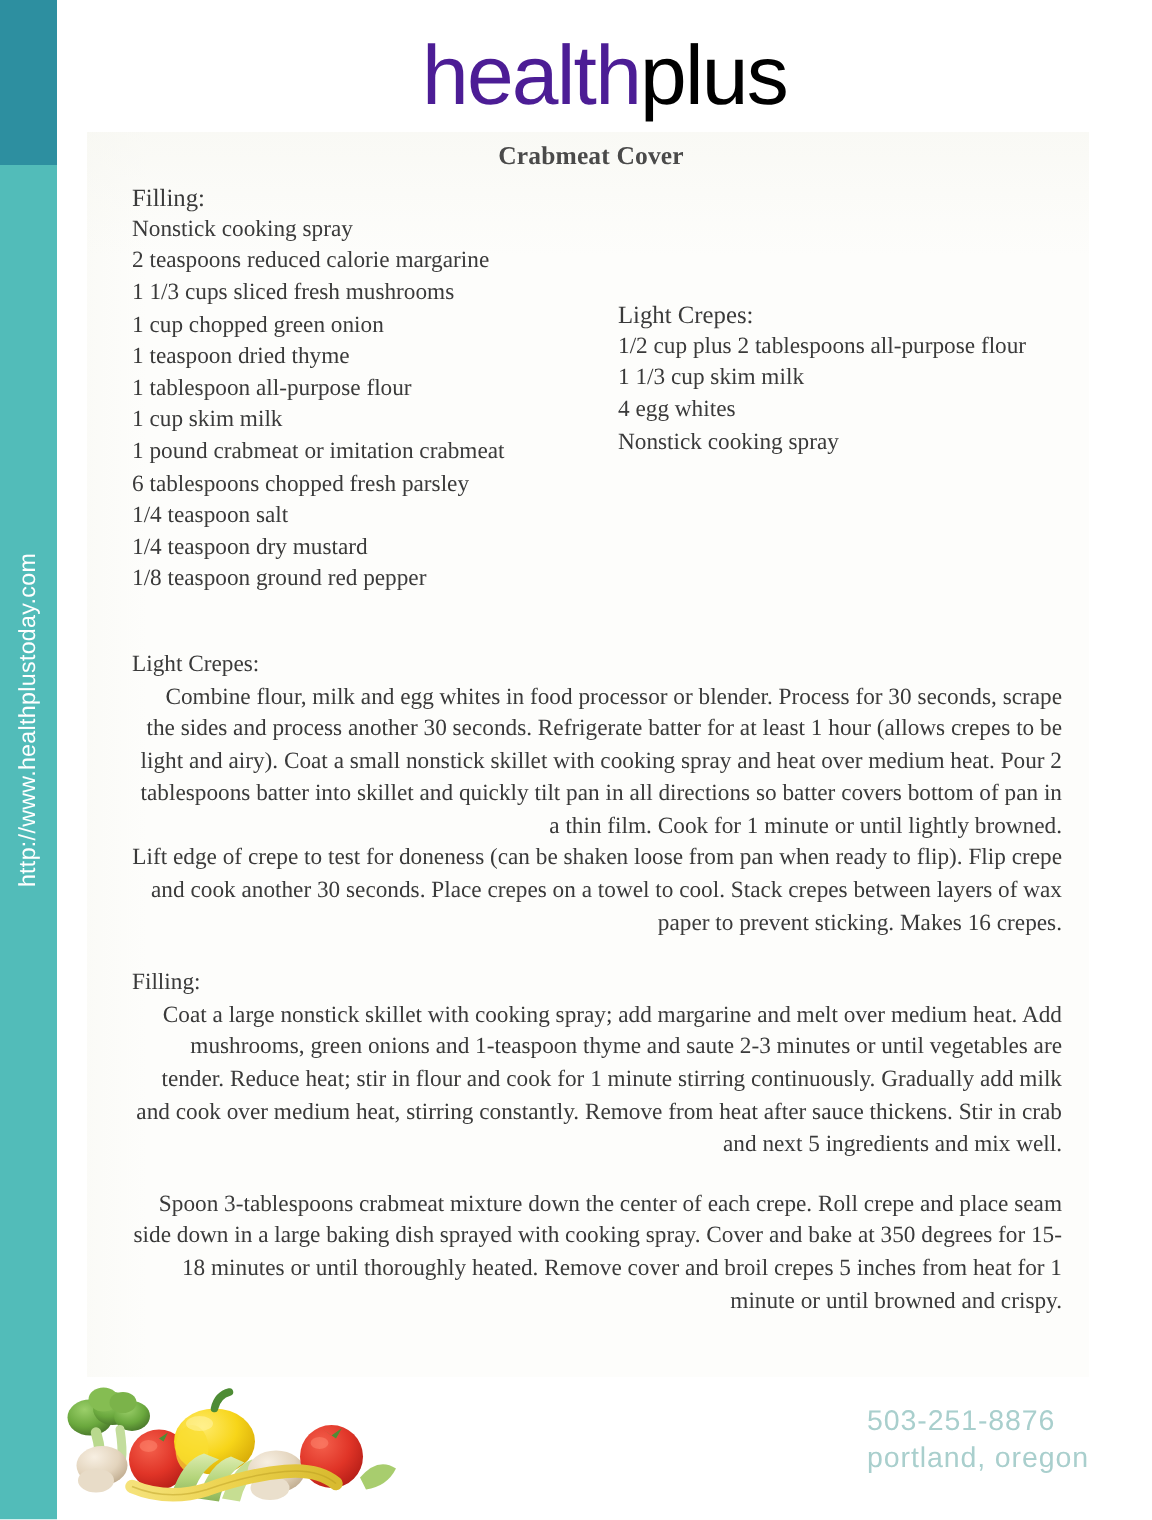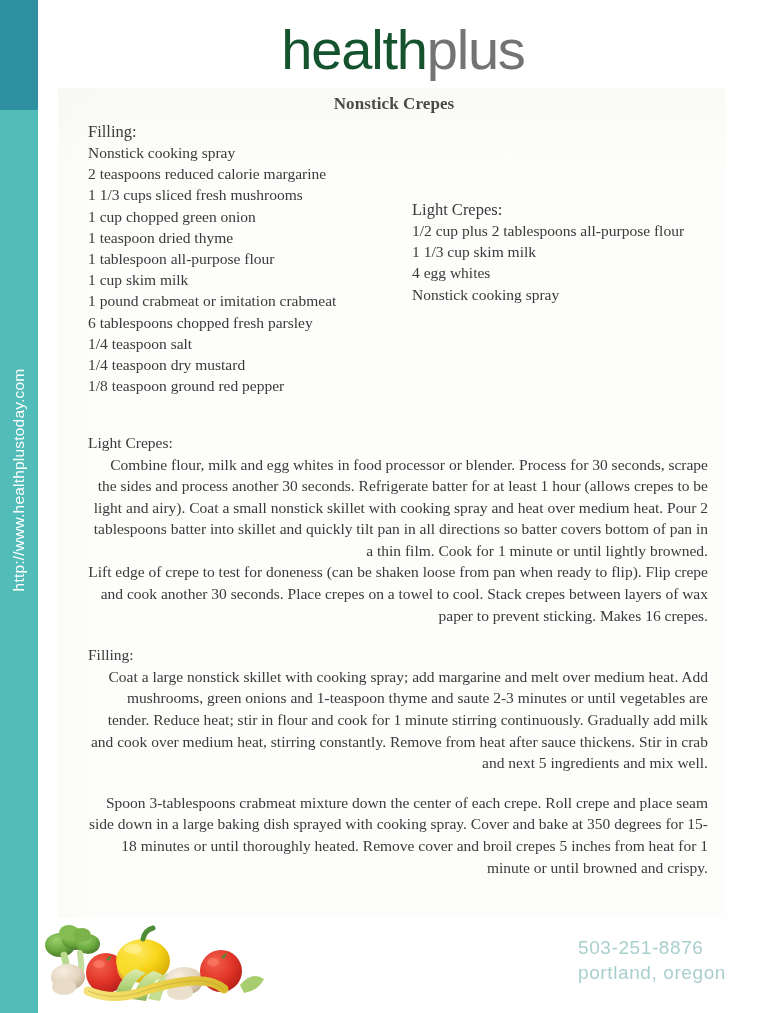--- a/index.html
+++ b/index.html
@@ -88,22 +88,22 @@
     text-align: center;
   }
   .logo {
     font-family: "Liberation Sans", sans-serif;
     font-size: 56px;
     line-height: 68px;
     letter-spacing: -1.2px;
     font-weight: 400;
     white-space: nowrap;
   }
-  .logo .health { color: #14532d; }
-  .logo .plus   { color: #737373; }
+  .logo .health { color: #4c1d95; }
+  .logo .plus   { color: #000000; }
 
   
   #recipe {
     position: absolute;
     left: 0;
     top: 88px;
     width: 768px;
   }
   .recipe-title {
     text-align: center;
@@ -206,21 +206,21 @@
   </div>
 
   <div id="masthead">
     <div class="logo">
       <span class="health">health</span><span class="plus">plus</span>
     </div>
   </div>
 
   <div id="recipe">
 
-    <div class="recipe-title">Nonstick Crepes</div>
+    <div class="recipe-title">Crabmeat Cover</div>
 
     <div class="cols">
 
       <div class="col-left">
         <div class="section-label">Filling:</div>
         <ul class="ing-list">
           <li>Nonstick cooking spray</li>
           <li>2 teaspoons reduced calorie margarine</li>
           <li>1 1/3 cups sliced fresh mushrooms</li>
           <li>1 cup chopped green onion</li>

